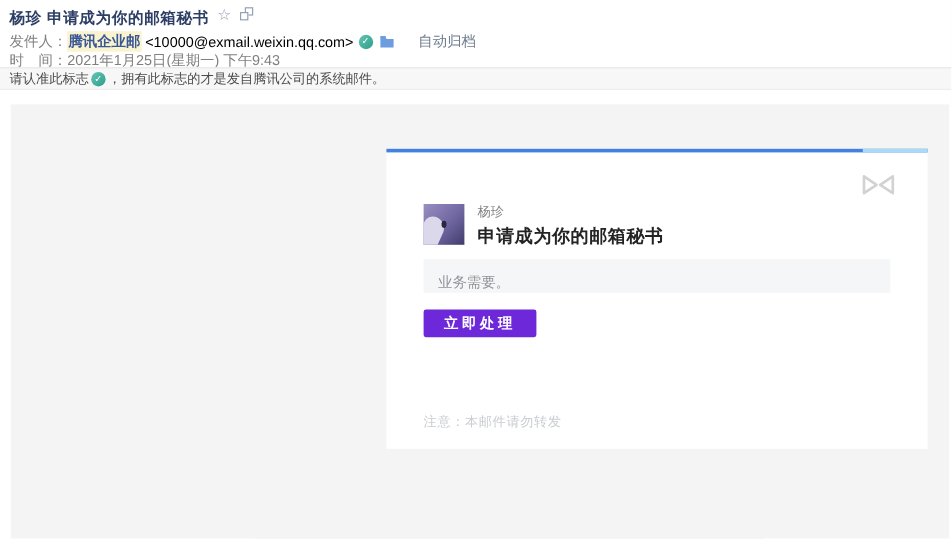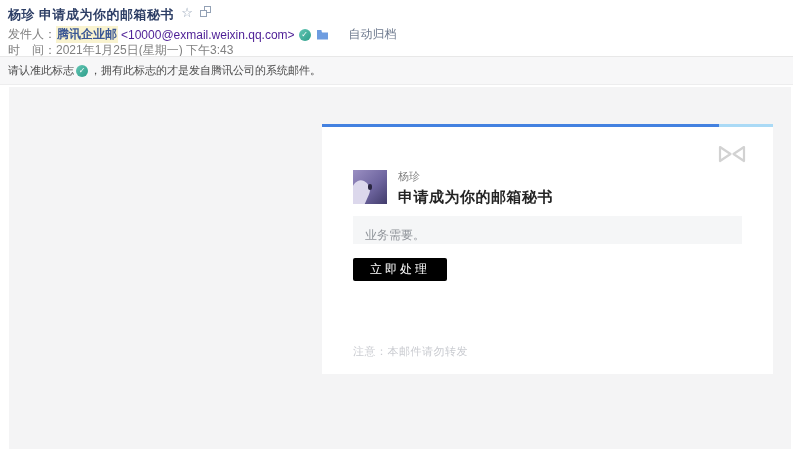--- a/index.html
+++ b/index.html
@@ -13,28 +13,28 @@
   .subject { font-size:13px; font-weight:bold; color:#2e3f66; letter-spacing:0.5px; }
   .star { font-size:13px; color:#93a1b5; margin-left:7px; cursor:pointer; line-height:13px; }
   .popup-icon { position:relative; width:11px; height:11px; margin-left:7px; cursor:pointer; display:inline-block; }
   .popup-back { position:absolute; right:0; top:0; width:7px; height:7px; border:1px solid #93a1b5; }
   .popup-front { position:absolute; left:0; bottom:0; width:7px; height:7px; border:1px solid #93a1b5; background:#fff; }
 
   .meta-row { position:absolute; left:8px; font-size:12px; color:#808080; display:flex; align-items:center; white-space:pre; }
   .row-from { top:26px; }
   .row-time { top:42px; }
   .sender-name { color:#3a5795; font-weight:bold; background:#f9f3cf; padding:0 1px; }
-  .sender-addr { color:#4c1d95; margin-left:3px; }
+  .sender-addr { color:#000000; margin-left:3px; }
   .badge { display:inline-flex; align-items:center; justify-content:center; width:12px; height:12px; border-radius:50%;
            background:linear-gradient(135deg,#62c6b4,#2e9e8a); color:#fff; font-size:8px; line-height:12px; margin-left:4px; flex:none; }
   .folder-icon { margin-left:5px; display:inline-flex; }
   .auto-archive { color:#6e7a8e; margin-left:20px; cursor:pointer; }
 
   
-  .notice { position:absolute; left:0; top:56px; width:100%; height:29px; background:#f7f7f8;
+  .notice { position:absolute; left:0; top:56px; width:100%; height:19px; background:#f7f7f8;
             border-top:1px solid #e8e8e8; border-bottom:1px solid #ededee;
             display:flex; align-items:center; padding-left:8px; font-size:11px; color:#4a4a4a; }
   .notice .badge { margin:0 2px; }
 
   
   .body-area { position:absolute; left:9px; top:87px; width:782px; height:362px; background:#f4f4f5; }
 
   .card { position:absolute; left:313px; top:37px; width:451px; height:250px; background:#ffffff; }
   .topline { position:absolute; left:0; top:0; width:100%; height:3px; background:#4381e0; }
   .topline .seg2 { position:absolute; right:0; top:0; width:12%; height:100%; background:#aadaf6; }
@@ -46,22 +46,22 @@
                   border-radius:8px 10px 4px 6px; transform:rotate(24deg); }
   .avatar .dot { position:absolute; left:15px; top:14px; width:4px; height:6px; background:#2a2640; border-radius:2px; }
 
   .card-name  { position:absolute; left:76px; top:45px; font-size:11px; color:#808080; }
   .card-title { position:absolute; left:76px; top:64px; font-size:15px; font-weight:bold; color:#242424; letter-spacing:0.5px; }
 
   .msg-box { position:absolute; left:31px; top:92px; width:389px; height:28px; background:#f5f6f7;
              display:flex; align-items:flex-end; padding-left:12px; }
   .msg-text { font-size:12px; color:#8f9399; }
 
-  .action-btn { position:absolute; left:31px; top:134px; width:94px; height:23px; background:#000000; border:none;
-                border-radius:2px; color:#fff; font-size:12px; font-weight:normal; letter-spacing:3px; cursor:pointer;
+  .action-btn { position:absolute; left:31px; top:134px; width:94px; height:23px; background:#6d28d9; border:none;
+                border-radius:2px; color:#fff; font-size:12px; font-weight:bold; letter-spacing:3px; cursor:pointer;
                 font-family:"Liberation Sans","DejaVu Sans",sans-serif; }
   .footer-note { position:absolute; left:31px; top:220px; font-size:11px; color:#caccd1; letter-spacing:0.5px; }
 </style>
 </head>
 <body>
 
 <div class="screen">
 
   <div class="header">
     <div class="subject-row">
@@ -82,21 +82,21 @@
         <svg width="13" height="11" viewBox="0 0 13 11">
             <path d="M1 2 h4 l1.3 1.5 H12 v7 H1 z" fill="#6d9ce0"></path>
             <rect x="1" y="1" width="4.5" height="2" fill="#6d9ce0"></rect>
           </svg>
       </span>
       <span class="auto-archive">自动归档</span>
     </div>
 
     <div class="meta-row row-time">
       <span>时　间：</span>
-      <span>2021年1月25日(星期一) 下午3:43</span>
+      <span>2021年1月25日(星期一) 下午9:43</span>
     </div>
   </div>
 
   <div class="notice">
     <span>请认准此标志</span>
     <span class="badge">✓</span>
     <span>，拥有此标志的才是发自腾讯公司的系统邮件。</span>
   </div>
 
   <div class="body-area">

